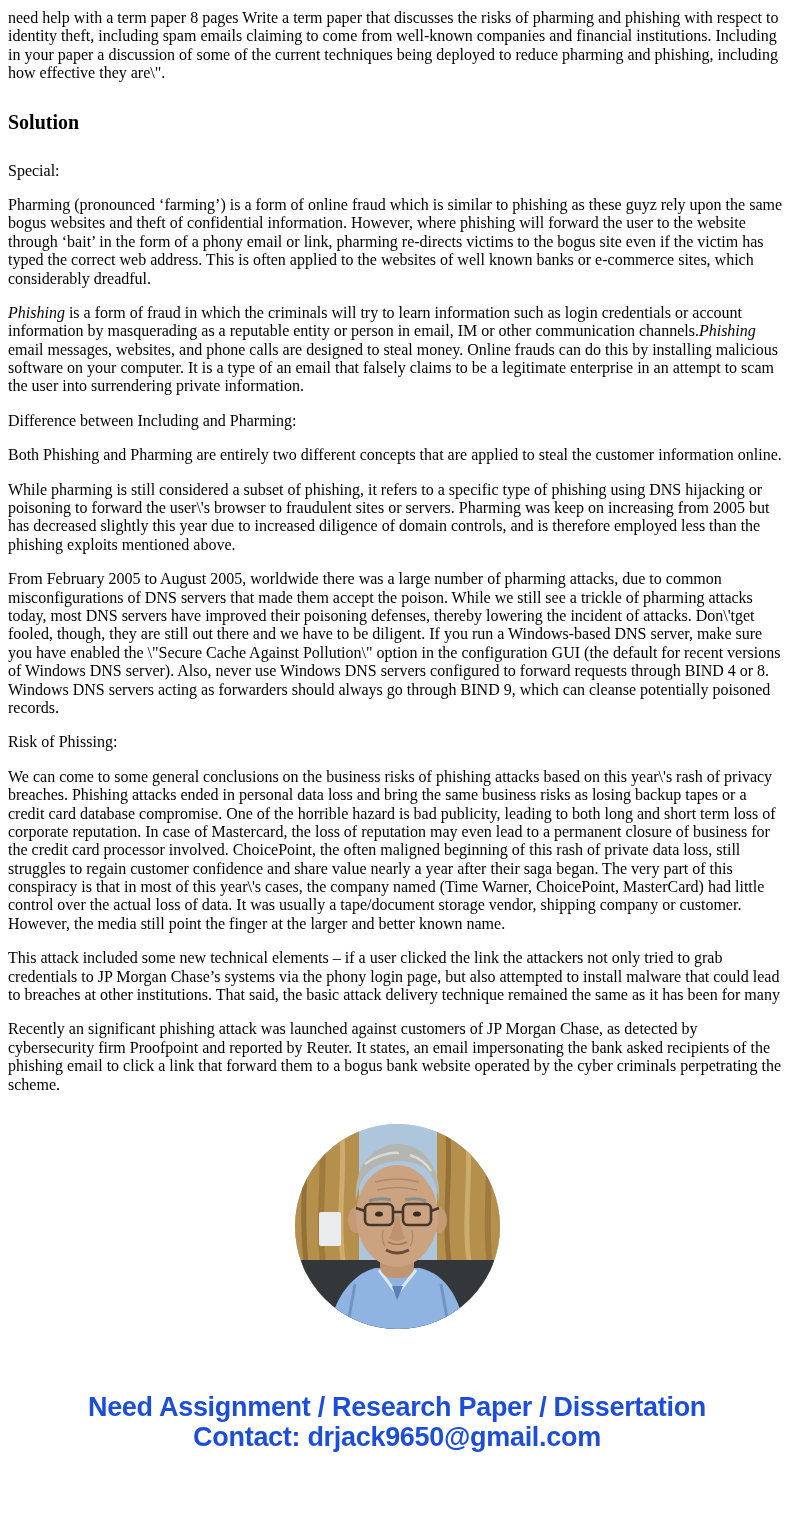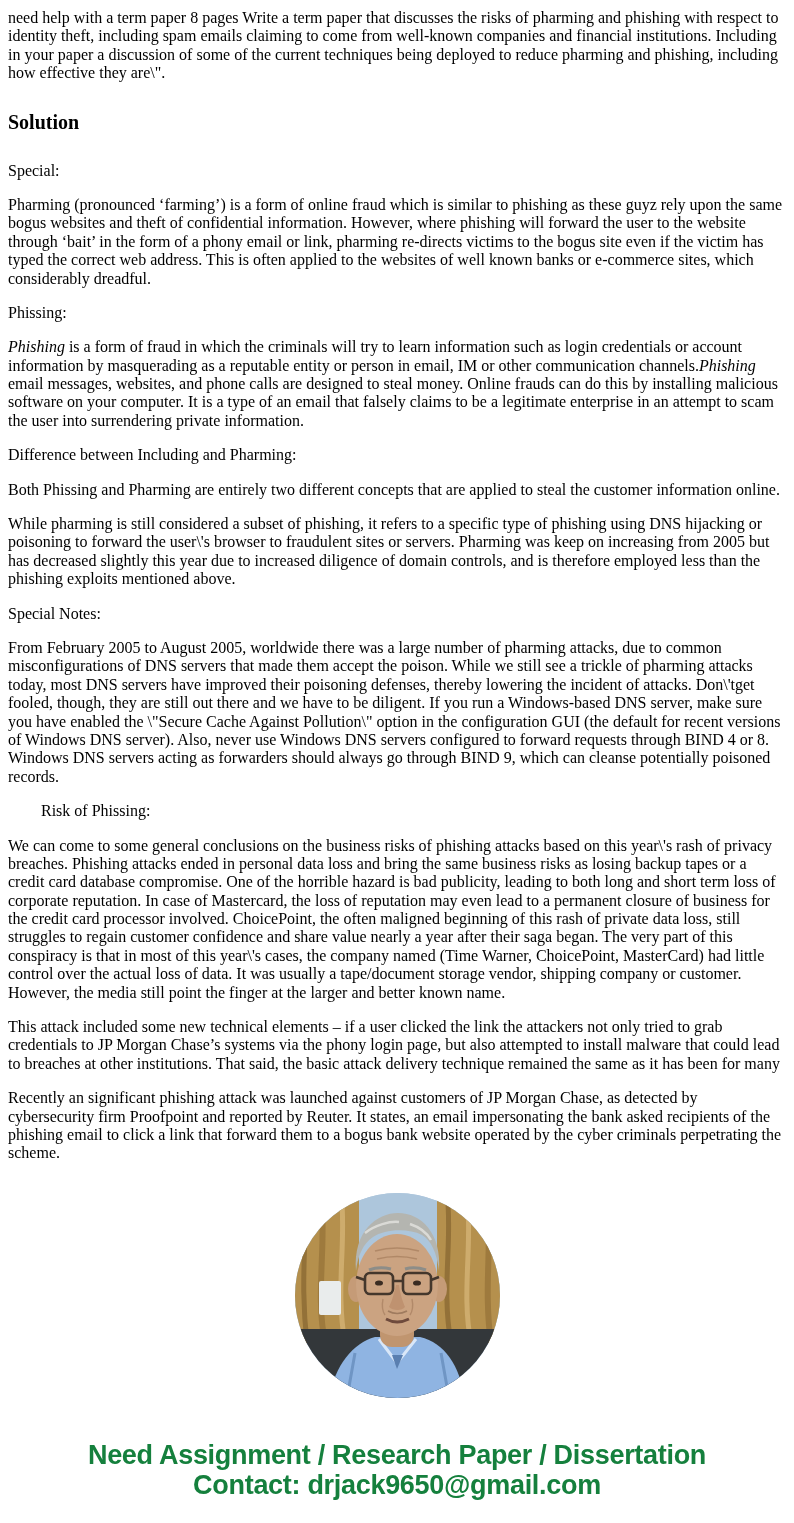--- a/index.html
+++ b/index.html
@@ -20,57 +20,55 @@
   .content p:first-child { margin-top: 0; }
   .content h2 {
     font-size: 20px;
     line-height: 1.15;
     font-weight: bold;
     margin: 28px 0;
     font-family: "Liberation Serif", serif;
   }
   .content .bd { font-weight: normal; }
   .content .it { font-style: italic; margin-top: 14px; }
-  .content p.bold { font-weight: bold; margin-left: 33px; }
+  .content p.bold { font-weight: bold; }
   .photo-wrap {
     margin: 30px auto 0 auto;
     width: 205px;
     height: 205px;
     border-radius: 50%;
     overflow: hidden;
     background: #adc6dc;
   }
   .photo-wrap svg { display: block; }
   .promo {
-    margin-top: 42px;
+    margin-top: 63px;
     text-align: center;
     font-family: "Liberation Sans", sans-serif;
     font-weight: bold;
     font-size: 27px;
     line-height: 30px;
     letter-spacing: -0.3px;
-    color: #15803d;
+    color: #1d4ed8;
   }
 </style>
 </head>
 <body>
 
 <main class="page">
 
   <section class="content">
       <p><span>need help with a term paper 8 pages Write a term paper that discusses the risks of pharming and phishing with respect to identity theft, including spam emails claiming to come from well-known companies and financial institutions. Including in your paper a discussion of some of the current techniques being deployed to reduce pharming and phishing, including how effective they are\".</span></p>
       <h2><span>Solution</span></h2>
       <p><span>Special:</span></p>
       <p><span>Pharming (pronounced ‘farming’) is a form of online fraud which is similar to phishing as these guyz rely upon the same bogus websites and theft of confidential information. However, where phishing will forward the user to the website through ‘bait’ in the form of a phony email or link, pharming re-directs victims to the bogus site even if the victim has typed the correct web address. This is often applied to the websites of well known banks or e-commerce sites, which considerably dreadful.</span></p>
-      <p><span>Phissing:</span></p>
       <p><span class="it">Phishing</span><span> is a form of fraud in which the criminals will try to learn information such as login credentials or account information by masquerading as a reputable entity or person in email, IM or other communication channels.</span><span class="it">Phishing</span><span> email messages, websites, and phone calls are designed to steal money. Online frauds can do this by installing malicious software on your computer. It is a type of an email that falsely claims to be a legitimate enterprise in an attempt to scam the user into surrendering private information.</span></p>
       <p><span>Difference between Including and Pharming:</span></p>
-      <p><span>Both Phissing and Pharming are entirely two different concepts that are applied to steal the customer information online.</span></p>
+      <p><span>Both Phishing and Pharming are entirely two different concepts that are applied to steal the customer information online.</span></p>
       <p><span>While pharming is still considered a subset of phishing, it refers to a specific type of phishing using DNS hijacking or poisoning to forward the user\'s browser to fraudulent sites or servers. Pharming was keep on increasing from 2005 but has decreased slightly this year due to increased diligence of domain controls, and is therefore employed less than the phishing exploits mentioned above.</span></p>
-      <p><span>Special Notes:</span></p>
       <p><span>From February 2005 to August 2005, worldwide there was a large number of pharming attacks, due to common misconfigurations of DNS servers that made them accept the poison. While we still see a trickle of pharming attacks today, most DNS servers have improved their poisoning defenses, thereby lowering the incident of attacks. Don\'tget fooled, though, they are still out there and we have to be diligent. If you run a Windows-based DNS server, make sure you have enabled the \"</span><span class="bd">Secure Cache Against Pollution</span><span>\" option in the configuration GUI (the default for recent versions of Windows DNS server). Also, never use Windows DNS servers configured to forward requests through BIND 4 or 8. Windows DNS servers acting as forwarders should always go through BIND 9, which can cleanse potentially poisoned records.</span></p>
       <p class="bold"><span class="bd">Risk of Phissing:</span></p>
       <p><span>We can come to some general conclusions on the business risks of phishing attacks based on this year\'s rash of privacy breaches. Phishing attacks ended in personal data loss and bring the same business risks as losing backup tapes or a credit card database compromise. One of the horrible hazard is bad publicity, leading to both long and short term loss of corporate reputation. In case of Mastercard, the loss of reputation may even lead to a permanent closure of business for the credit card processor involved. ChoicePoint, the often maligned beginning of this rash of private data loss, still struggles to regain customer confidence and share value nearly a year after their saga began. The very part of this conspiracy is that in most of this year\'s cases, the company named (Time Warner, ChoicePoint, MasterCard) had little control over the actual loss of data. It was usually a tape/document storage vendor, shipping company or customer. However, the media still point the finger at the larger and better known name.</span></p>
       <p><span>This attack included some new technical elements – if a user clicked the link the attackers not only tried to grab credentials to JP Morgan Chase’s systems via the phony login page, but also attempted to install malware that could lead to breaches at other institutions. That said, the basic attack delivery technique remained the same as it has been for many</span></p>
       <p><span>Recently an significant phishing attack was launched against customers of JP Morgan Chase, as detected by cybersecurity firm Proofpoint and reported by Reuter. It states, an email impersonating the bank asked recipients of the phishing email to click a link that forward them to a bogus bank website operated by the cyber criminals perpetrating the scheme.</span></p>
     </section>
 
   <figure class="photo-wrap" aria-label="circular photo of an elderly man with gray hair and glasses wearing a light blue shirt">
     <svg width="205" height="205" viewBox="0 0 205 205">
 

